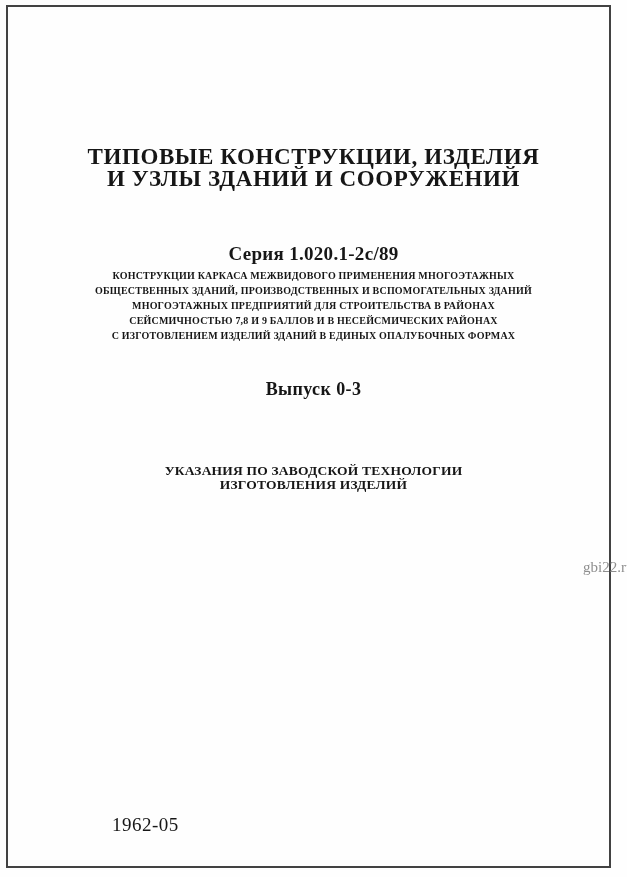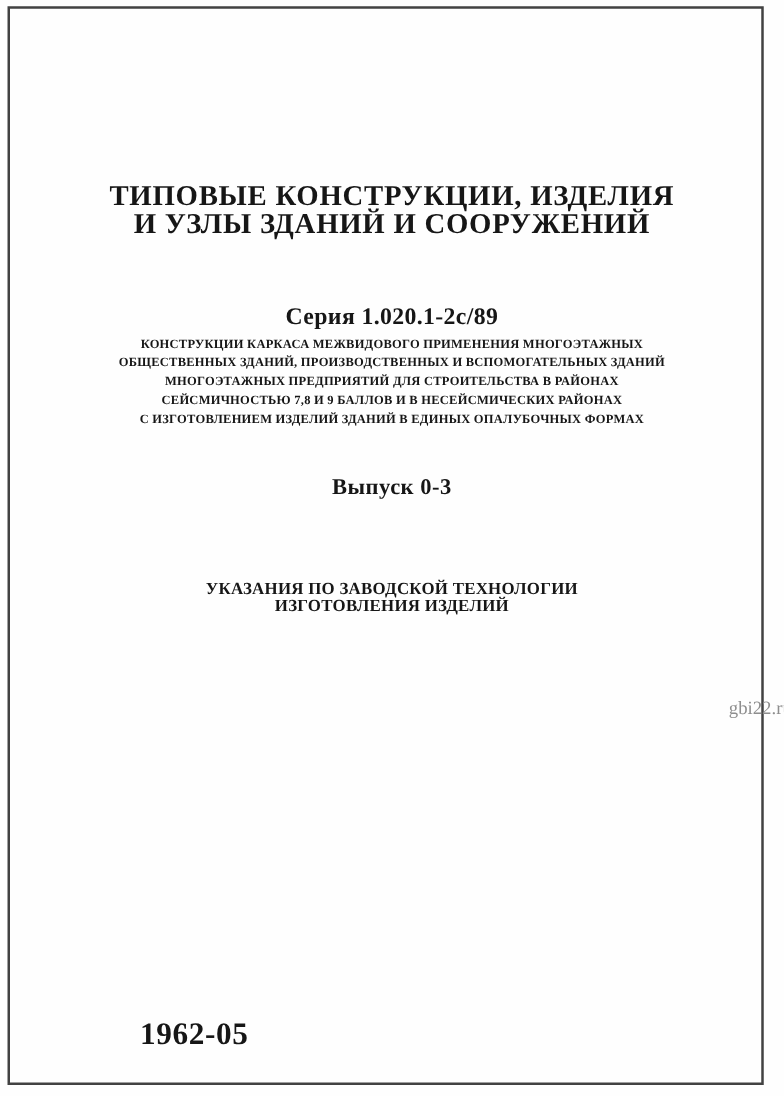--- a/index.html
+++ b/index.html
@@ -54,22 +54,22 @@
     top: 420px;
     font-size: 13.5px;
     line-height: 14px;
     letter-spacing: 0.2px;
     margin-top: 44px;
   }
   .code-line {
     position: absolute;
     left: 112px;
     top: 814px;
-    font-size: 25px;
-    font-weight: 700;
+    font-size: 19px;
+    font-weight: 400;
     letter-spacing: 0.5px;
   }
   .watermark {
     position: absolute;
     left: 583px;
     top: 559px;
     font-family: Liberation Serif, serif;
     font-size: 15px;
     color: #8e8e8e;
     z-index: 2;

